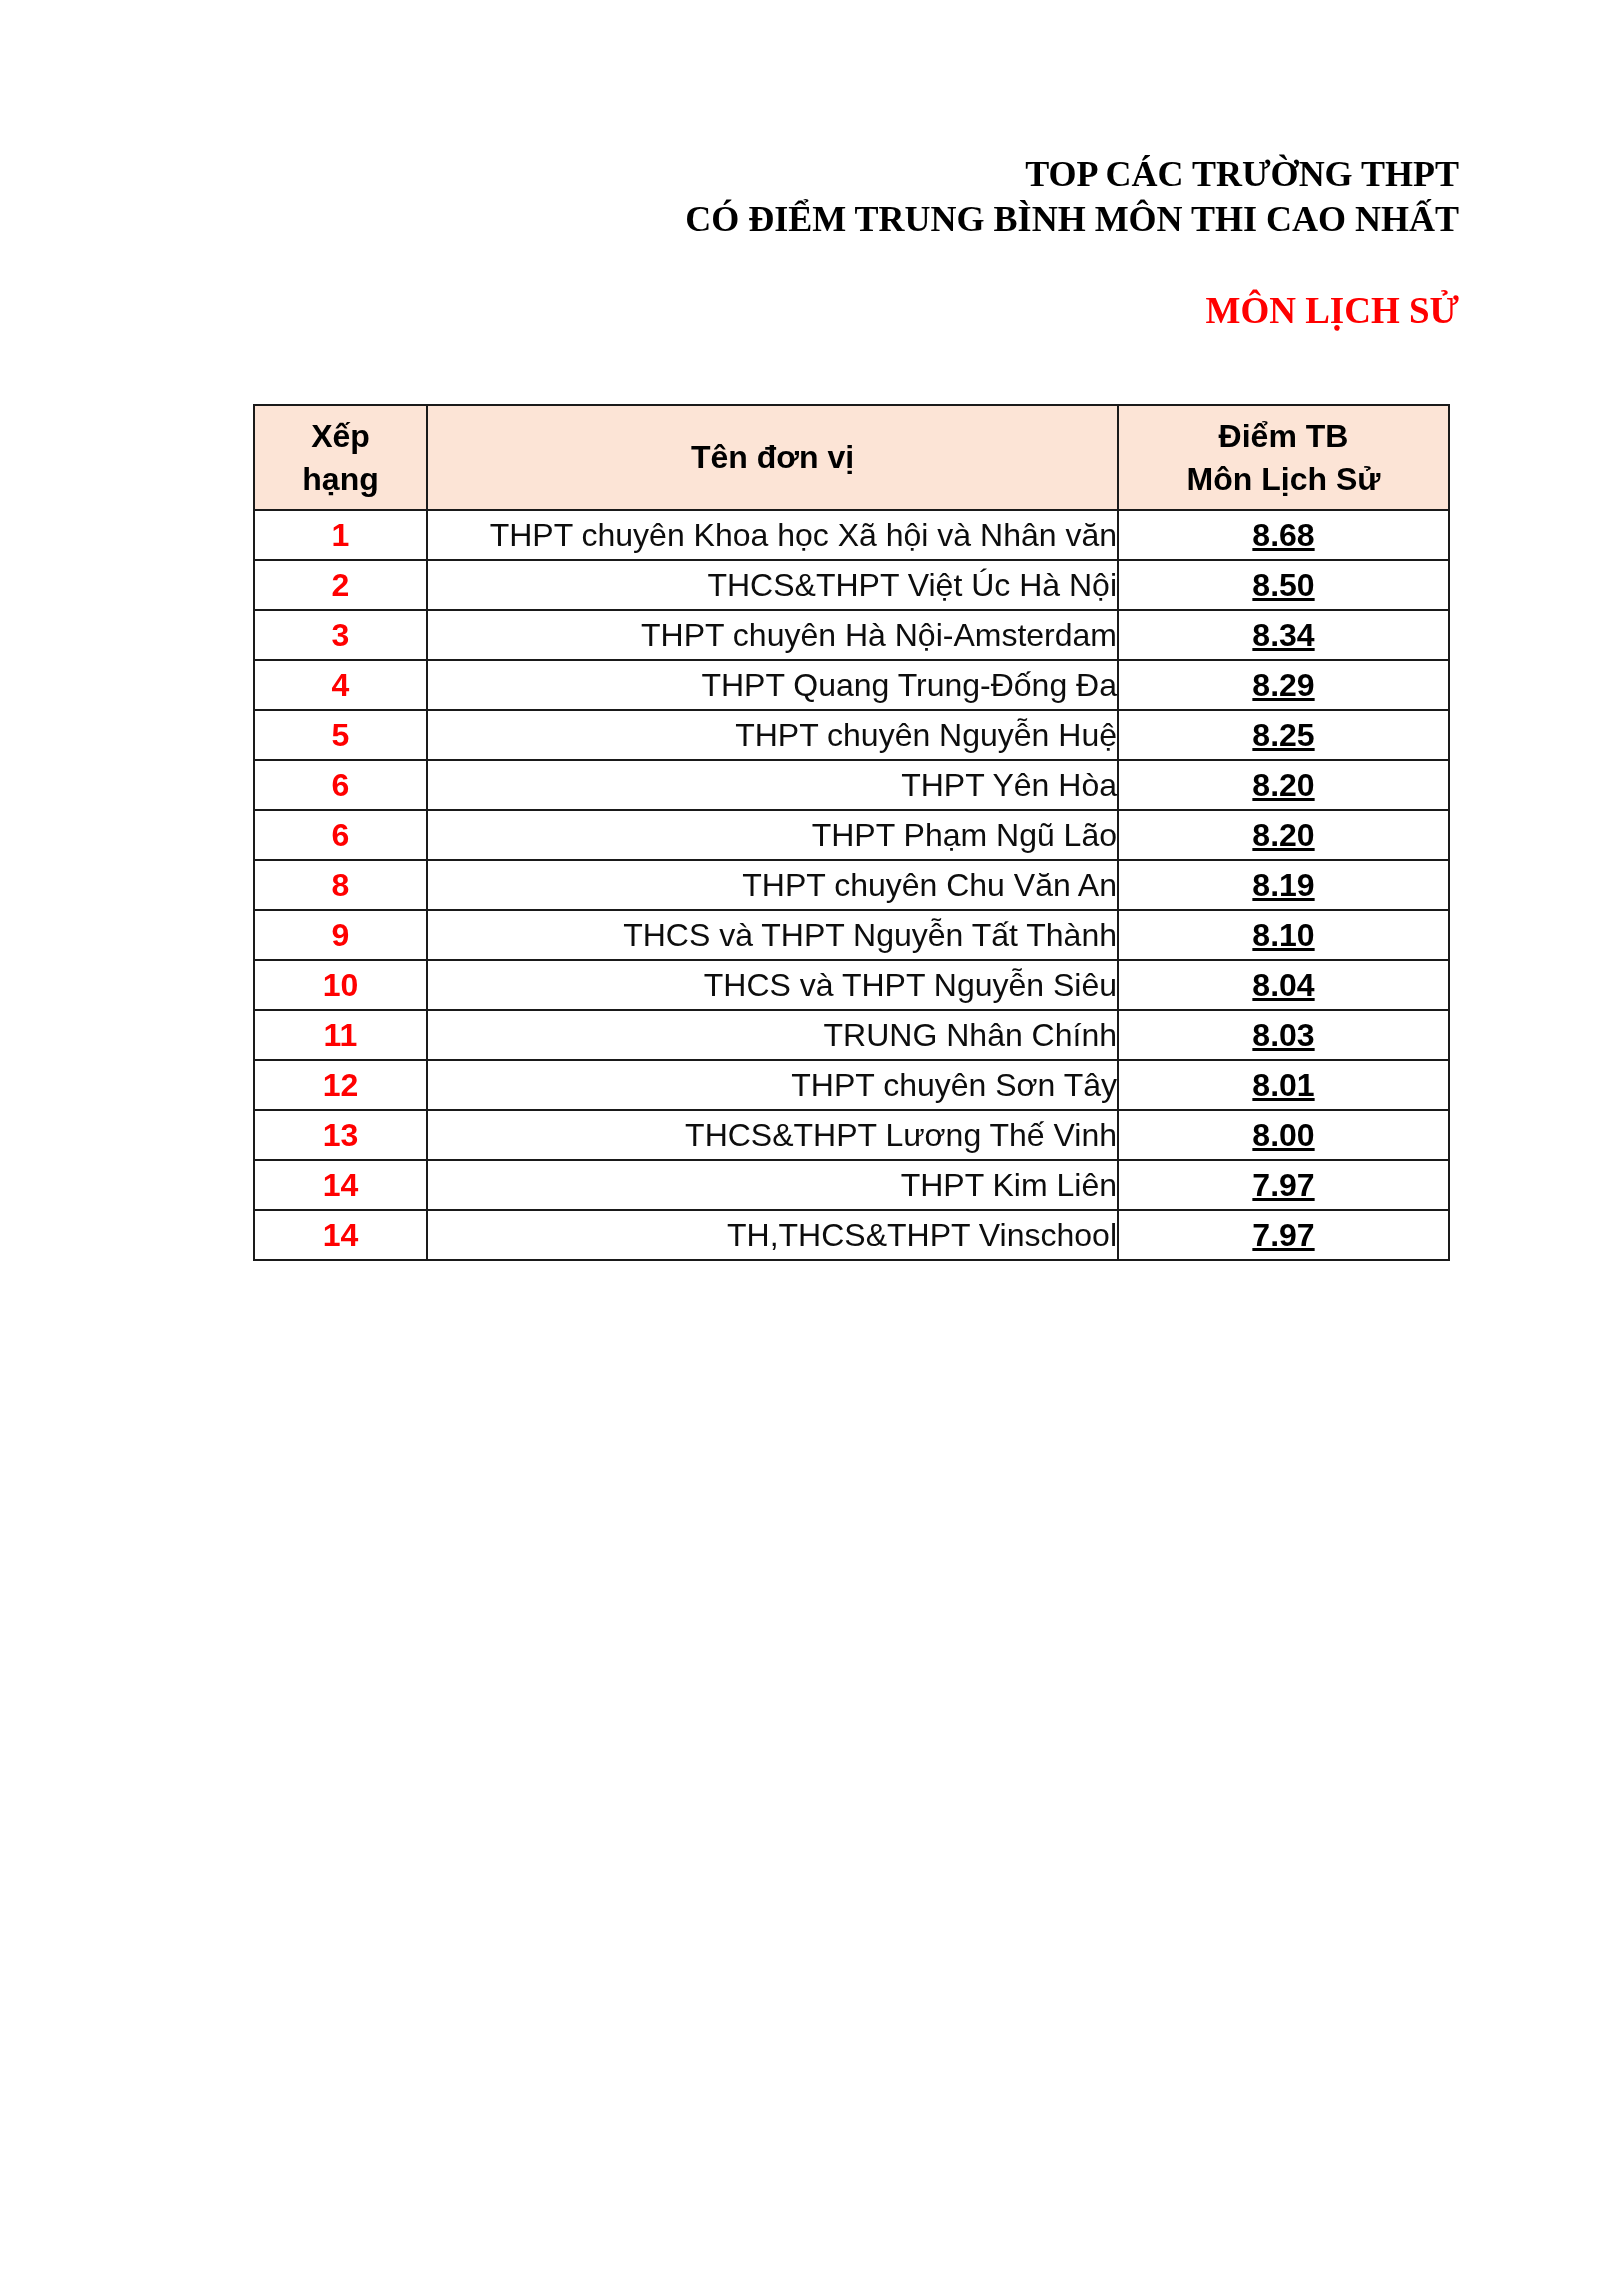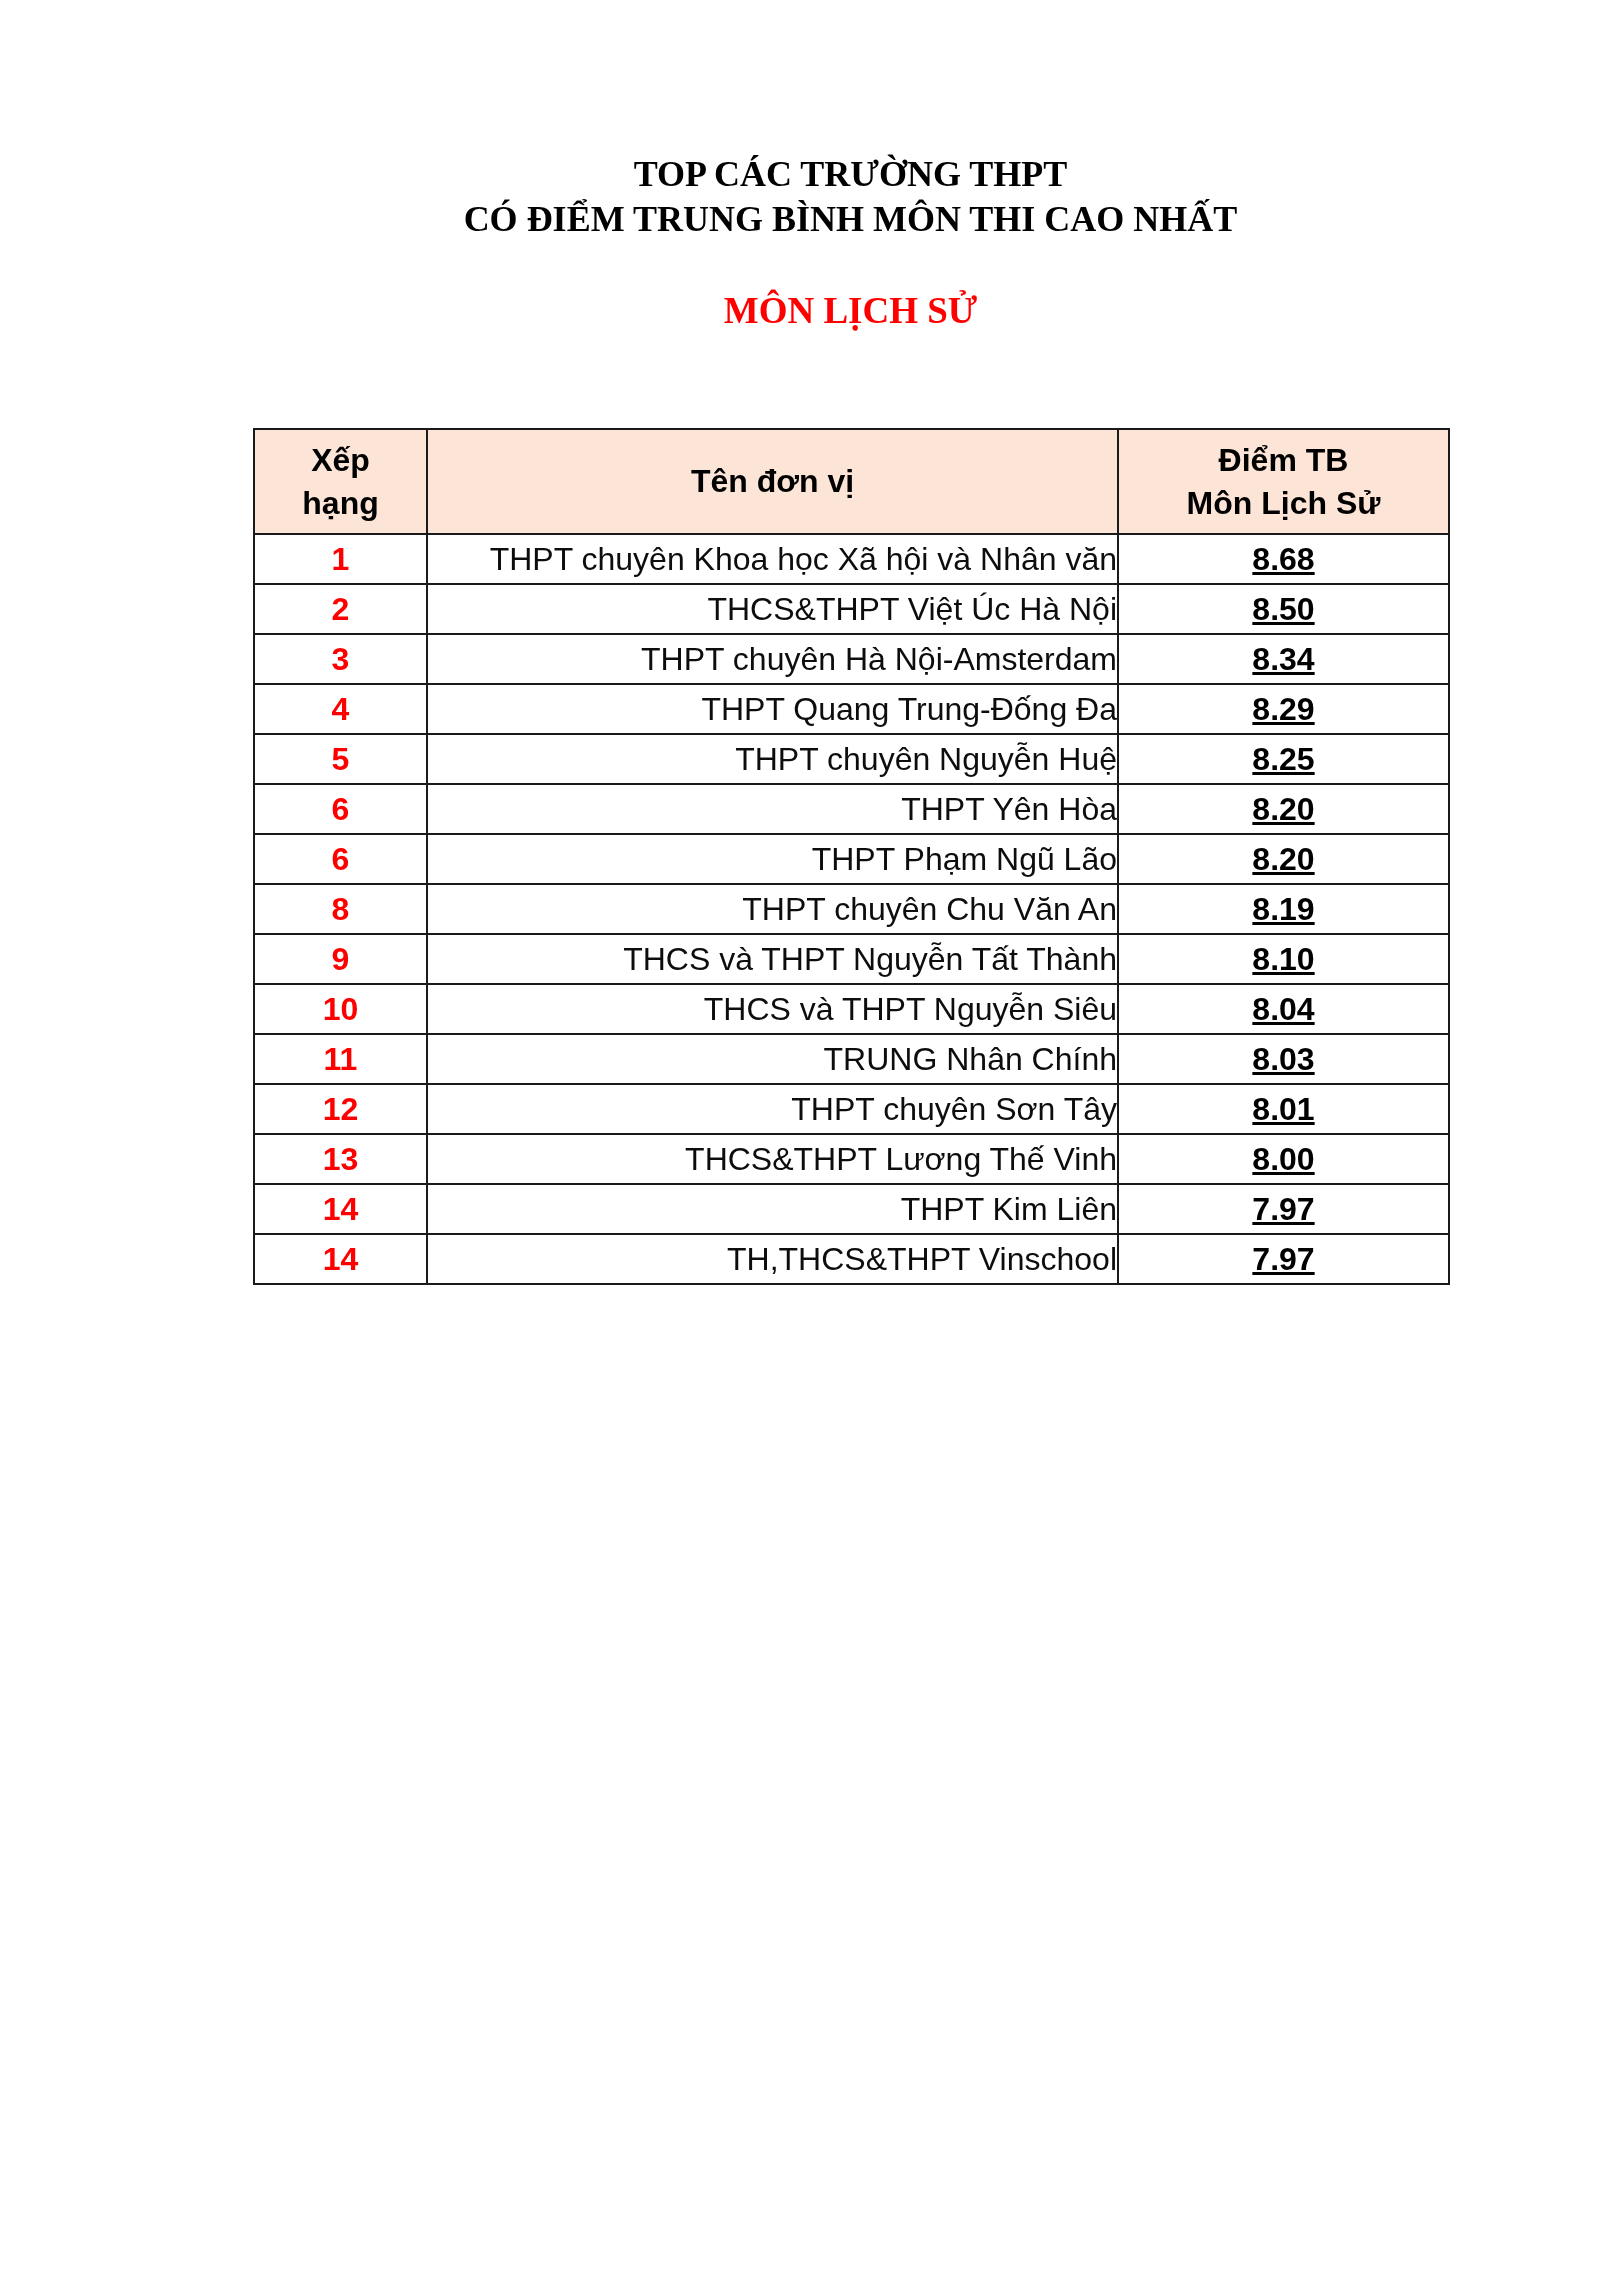--- a/index.html
+++ b/index.html
@@ -13,44 +13,44 @@
     height: 2293px;
     background: #ffffff;
     overflow: hidden;
     color: var(--text, #000);
   }
 
   
   .title-block {
     position: absolute;
     top: 152px;
-    left: 253px;
+    left: 264px;
     width: 1195px;
-    text-align: center;
+    text-align: right;
     font-family: "Liberation Serif", serif;
     font-weight: bold;
     color: #000000;
   }
   .title-line {
     font-size: 36px;
     line-height: 45px;
     white-space: nowrap;
   }
   .subject-line {
     margin-top: 46px;
     font-size: 37px;
     line-height: 45px;
     color: var(--accent-red, #ff0000);
     white-space: nowrap;
   }
 
   
   .rank-table {
     position: absolute;
-    top: 428px;
+    top: 404px;
     left: 253px;
     width: 1195px;
     table-layout: fixed;
     border-collapse: collapse;
     font-family: "Liberation Sans", sans-serif;
   }
   .rank-table, .rank-table th, .rank-table td {
     border: 2px solid var(--border, #1a1a1a);
   }
   .rank-table {

